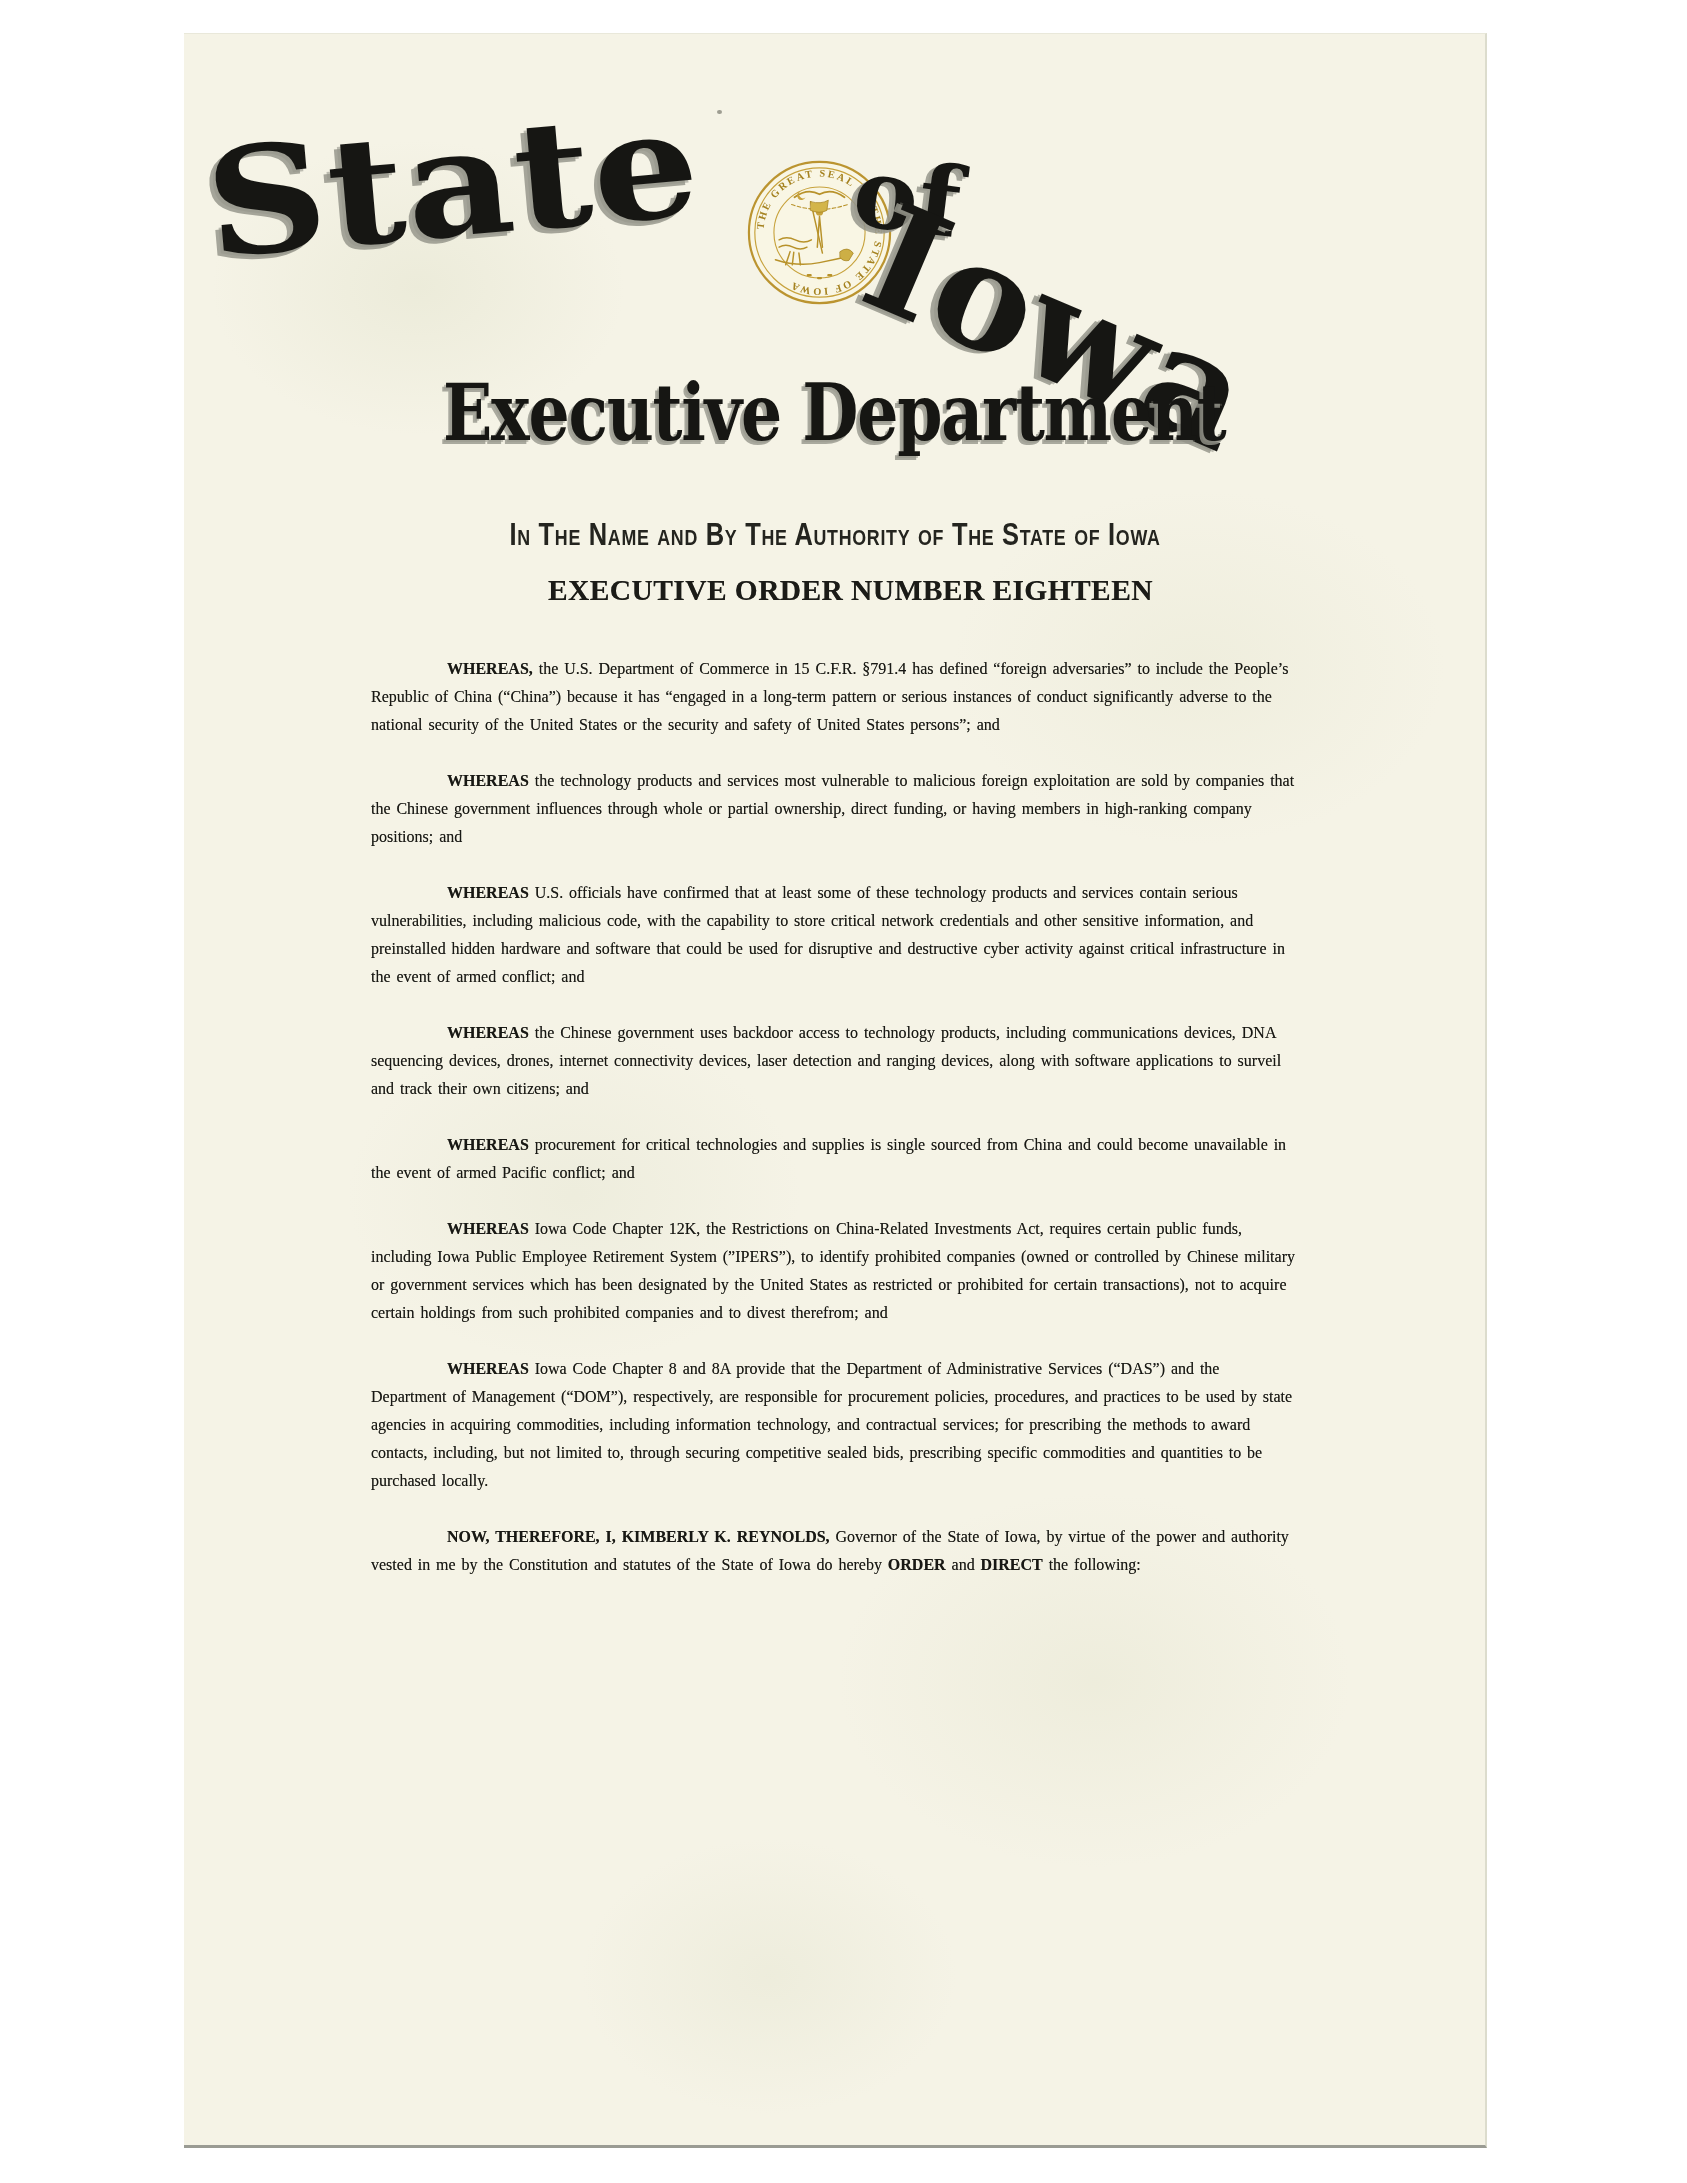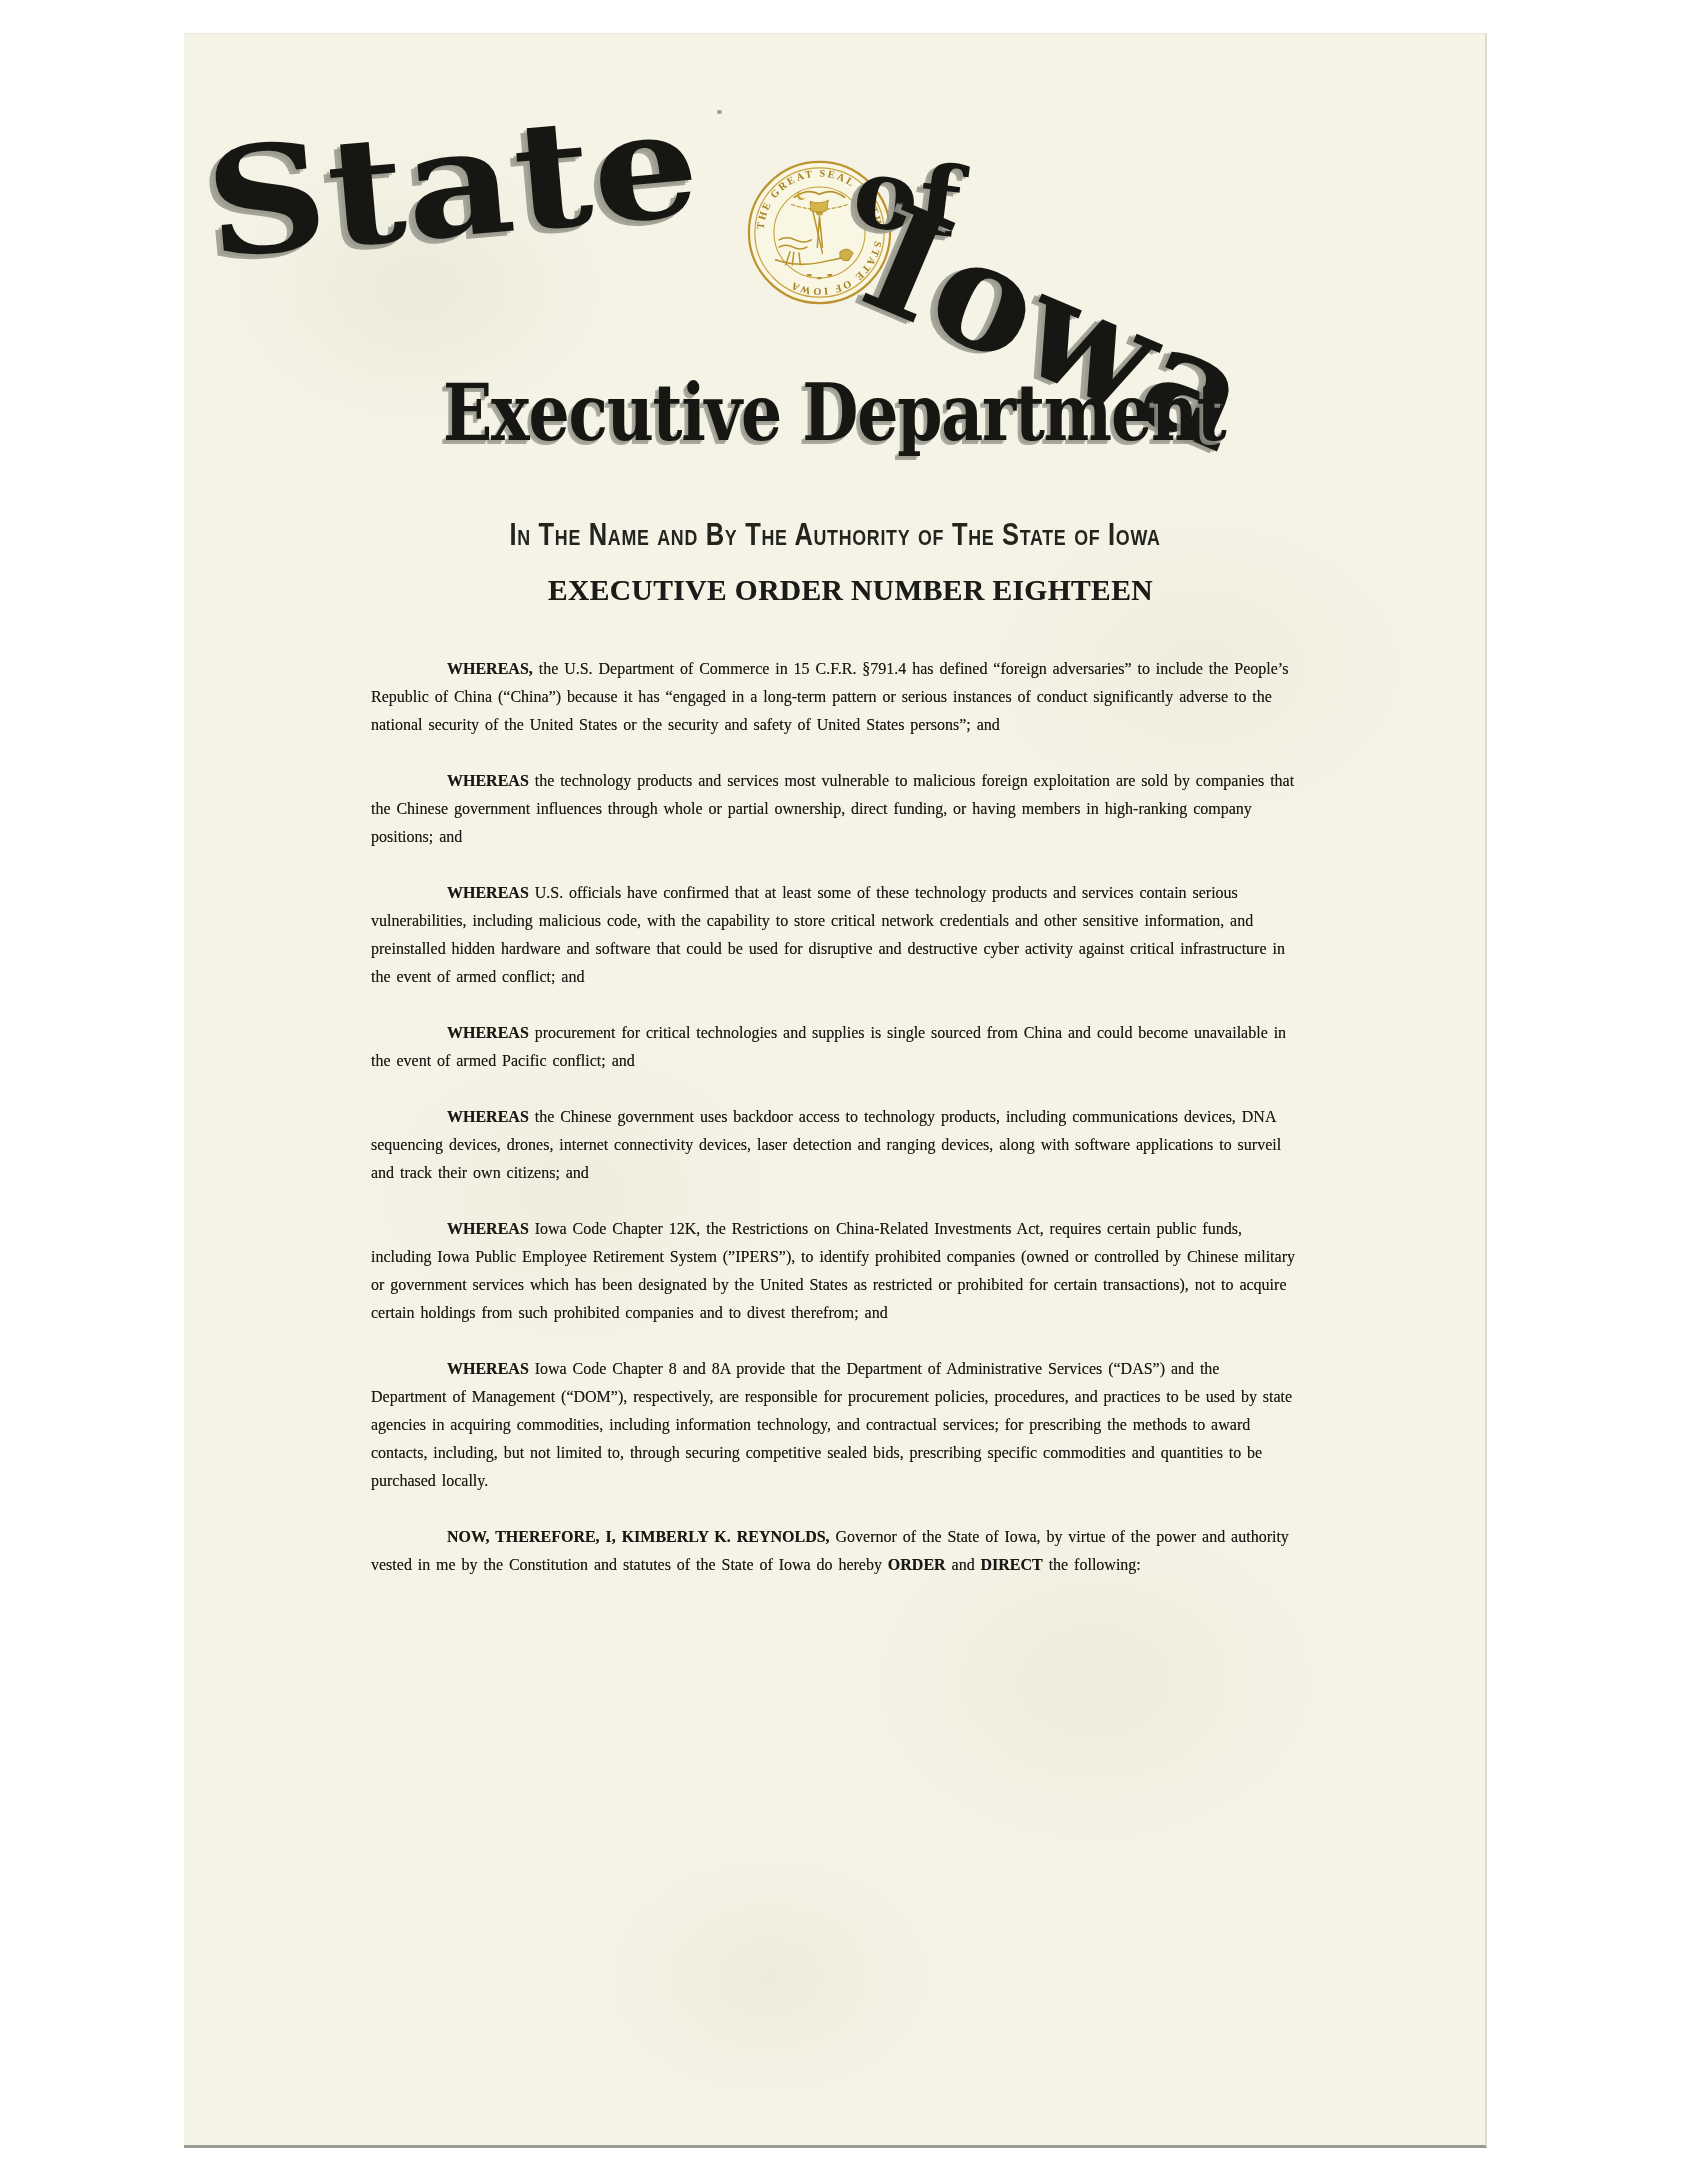--- a/index.html
+++ b/index.html
@@ -183,22 +183,22 @@
         <span>In The Name and By The Authority of The State of Iowa</span>
       </div>
     </div>
 
     <h1 class="eo-title">EXECUTIVE ORDER NUMBER EIGHTEEN</h1>
 
     <div class="body-text">
         <p class="para"><span class="b">WHEREAS,</span><span> the U.S. Department of Commerce in 15 C.F.R. §791.4 has defined “foreign adversaries” to include the People’s Republic of China (“China”) because it has “engaged in a long-term pattern or serious instances of conduct significantly adverse to the national security of the United States or the security and safety of United States persons”; and</span></p>
         <p class="para"><span class="b">WHEREAS</span><span> the technology products and services most vulnerable to malicious foreign exploitation are sold by companies that the Chinese government influences through whole or partial ownership, direct funding, or having members in high-ranking company positions; and</span></p>
         <p class="para"><span class="b">WHEREAS</span><span> U.S. officials have confirmed that at least some of these technology products and services contain serious vulnerabilities, including malicious code, with the capability to store critical network credentials and other sensitive information, and preinstalled hidden hardware and software that could be used for disruptive and destructive cyber activity against critical infrastructure in the event of armed conflict; and</span></p>
+        <p class="para"><span class="b">WHEREAS</span><span> the Chinese government uses backdoor access to technology products, including communications devices, DNA sequencing devices, drones, internet connectivity devices, laser detection and ranging devices, along with software applications to surveil and track their own citizens; and</span></p>
         <p class="para"><span class="b">WHEREAS</span><span> procurement for critical technologies and supplies is single sourced from China and could become unavailable in the event of armed Pacific conflict; and</span></p>
-        <p class="para"><span class="b">WHEREAS</span><span> the Chinese government uses backdoor access to technology products, including communications devices, DNA sequencing devices, drones, internet connectivity devices, laser detection and ranging devices, along with software applications to surveil and track their own citizens; and</span></p>
         <p class="para"><span class="b">WHEREAS</span><span> Iowa Code Chapter 12K, the Restrictions on China-Related Investments Act, requires certain public funds, including Iowa Public Employee Retirement System (”IPERS”), to identify prohibited companies (owned or controlled by Chinese military or government services which has been designated by the United States as restricted or prohibited for certain transactions), not to acquire certain holdings from such prohibited companies and to divest therefrom; and</span></p>
         <p class="para"><span class="b">WHEREAS</span><span> Iowa Code Chapter 8 and 8A provide that the Department of Administrative Services (“DAS”) and the Department of Management (“DOM”), respectively, are responsible for procurement policies, procedures, and practices to be used by state agencies in acquiring commodities, including information technology, and contractual services; for prescribing the methods to award contacts, including, but not limited to, through securing competitive sealed bids, prescribing specific commodities and quantities to be purchased locally.</span></p>
         <p class="para"><span class="b">NOW, THEREFORE, I, KIMBERLY K. REYNOLDS,</span><span> Governor of the State of Iowa, by virtue of the power and authority vested in me by the Constitution and statutes of the State of Iowa do hereby </span><span class="b">ORDER</span><span> and </span><span class="b">DIRECT</span><span> the following:</span></p>
       </div>
 
   </div>
 </div>
 
 
 </body></html>

